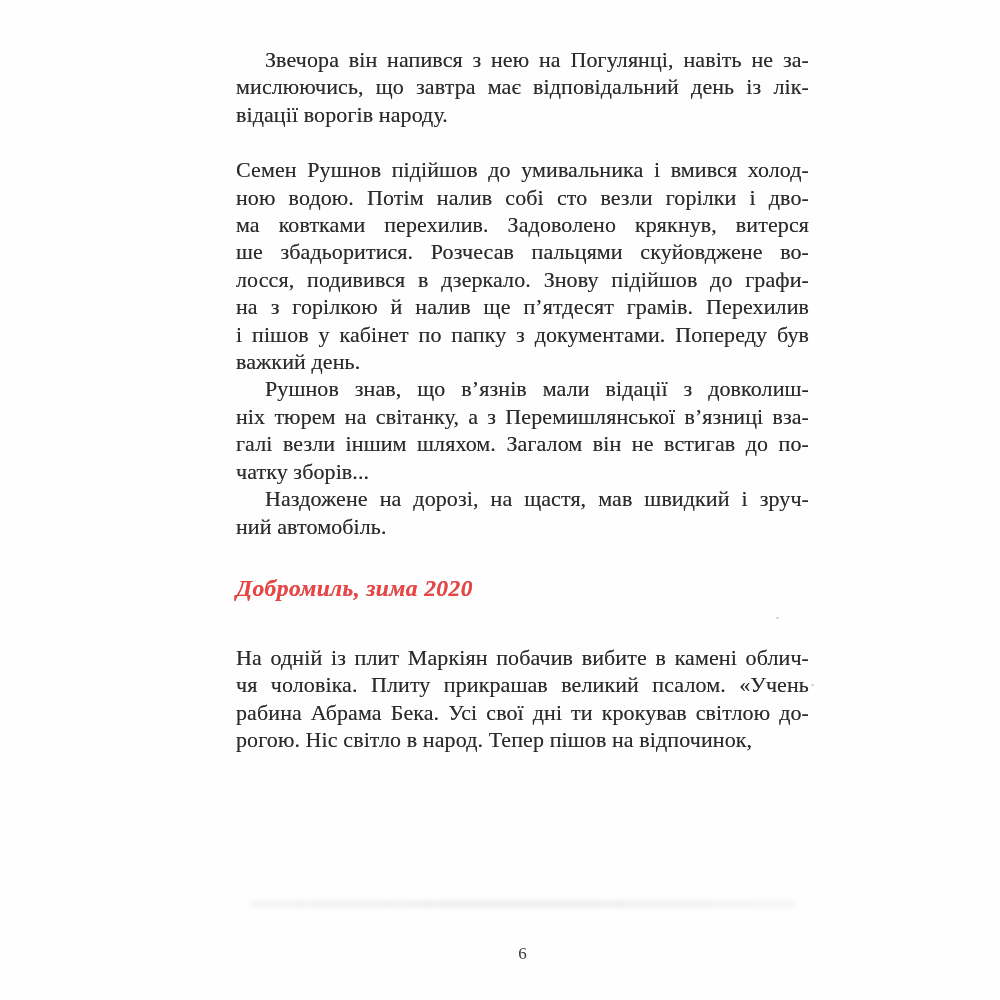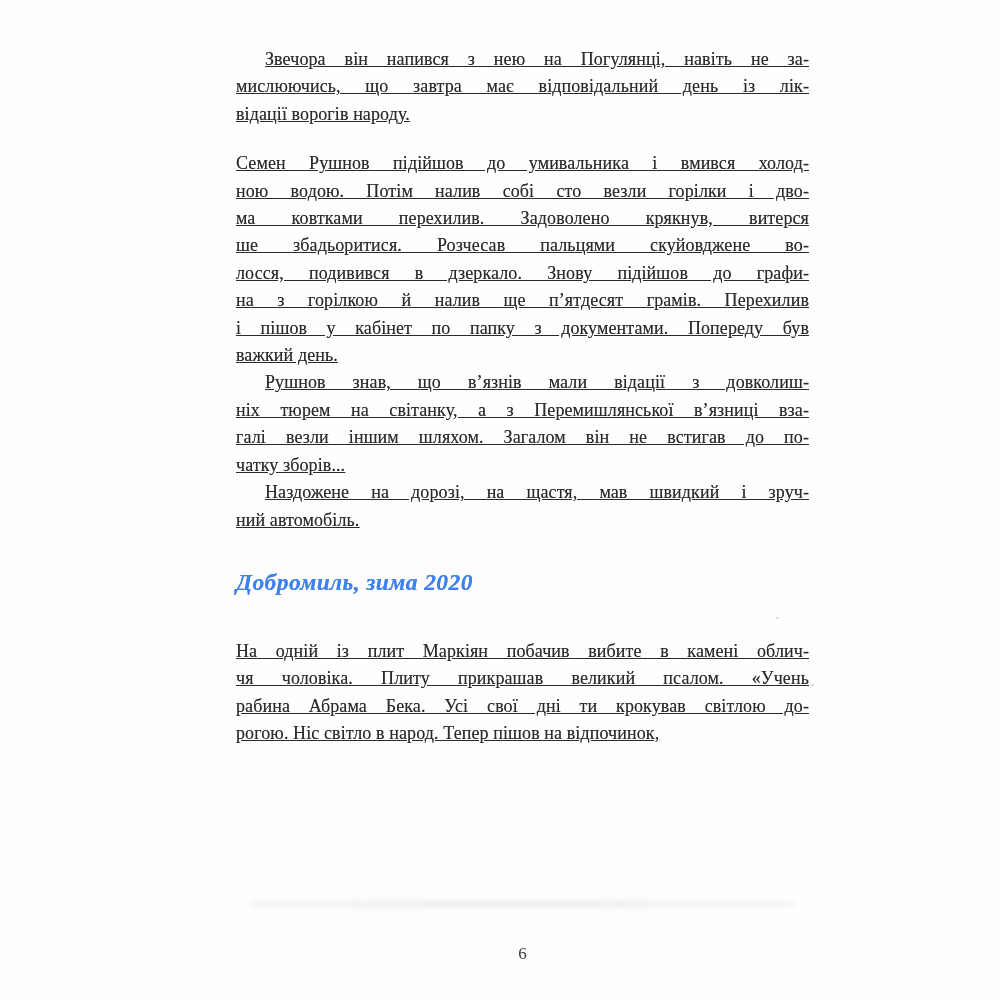--- a/index.html
+++ b/index.html
@@ -20,50 +20,49 @@
     font-family: "Liberation Serif", "DejaVu Serif", serif;
     color: #2b2b2b;
   }
   .text-column {
     position: absolute;
     left: 236px;
     top: 46px;
     width: 573px;
   }
   .para {
-    font-size: 18px;
+    font-size: 22px;
     line-height: 27.4px;
     letter-spacing: 0.1px;
     margin: 0;
-    text-decoration: underline;
   }
   .para .line {
     white-space: nowrap;
     text-align: justify;
     text-align-last: justify;
     
     text-shadow: 0 0 0.4px rgba(40,40,40,0.55);
   }
   .para .line:last-child {
     text-align-last: left;
   }
   .para.indent .line:first-child {
     padding-left: 29px;
   }
   .para.section-gap {
-    margin-top: 22px;
+    margin-top: 28px;
   }
   .section-heading {
     margin: 28px 0 36px 0;
     font-size: 23.5px;
     line-height: 40px;
     font-style: italic;
     font-weight: 600;
     letter-spacing: 0.4px;
-    color: #3b82f6;
+    color: #ef4444;
     text-shadow: 0 0 0.4px rgba(40,40,40,0.5);
   }
   .page-number {
     position: absolute;
     left: 236px;
     top: 944px;
     width: 573px;
     text-align: center;
     font-size: 17px;
     color: #3a3a3a;

